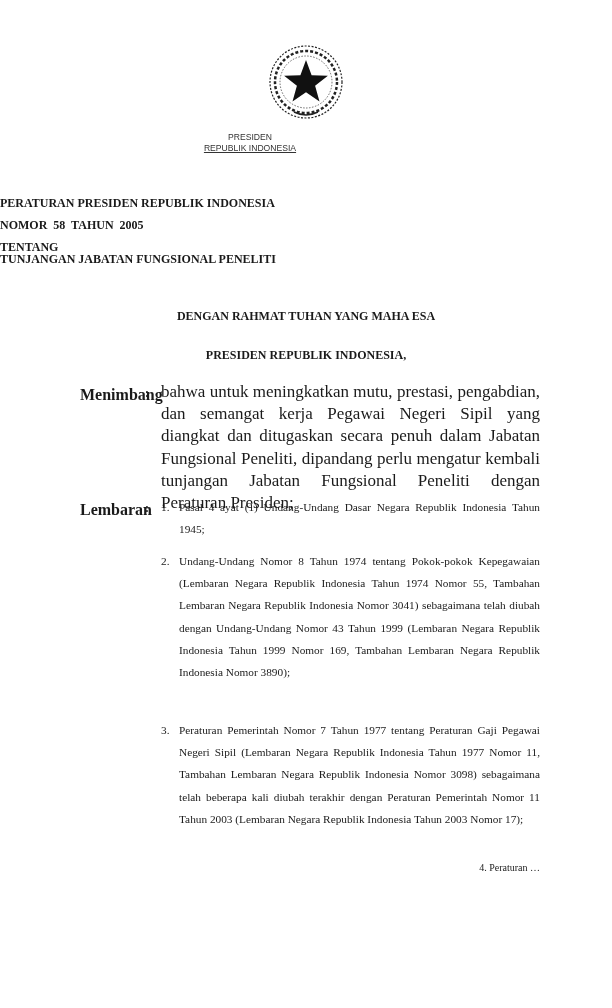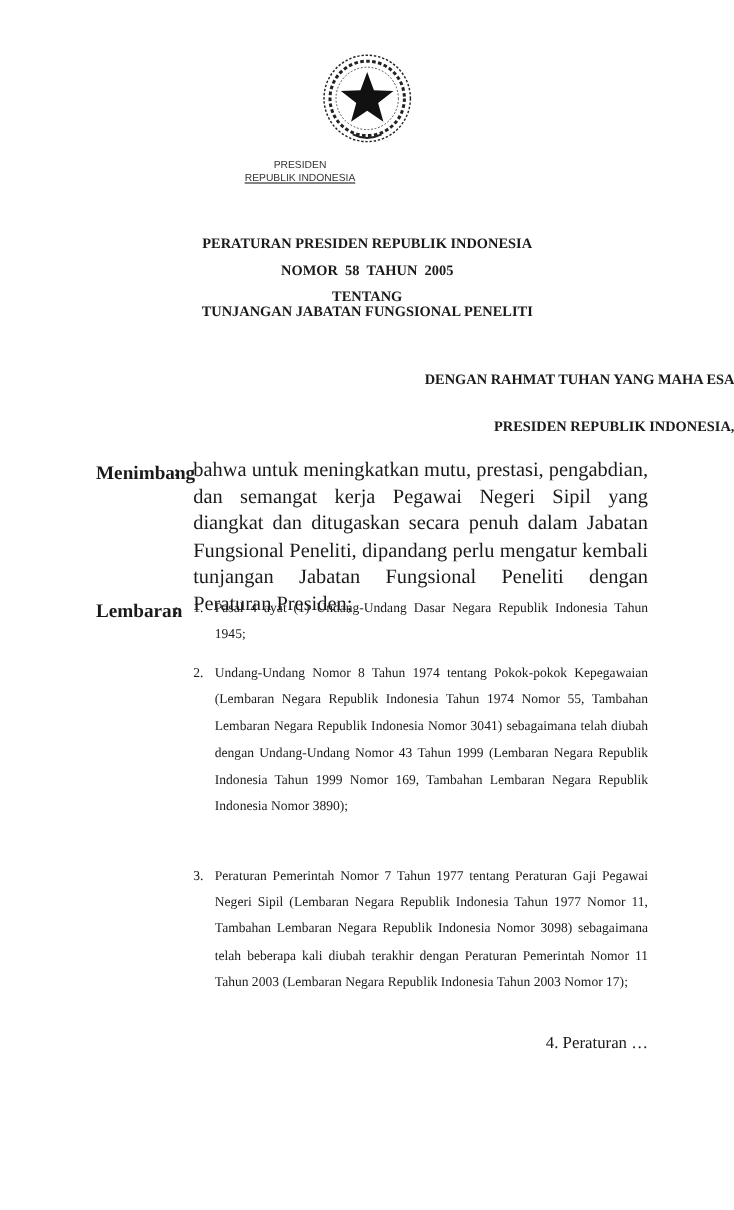--- a/index.html
+++ b/index.html
@@ -1,31 +1,31 @@
 <!DOCTYPE html>
 <html><head>
 <meta charset="utf-8">
 <style>
   html, body { margin:0; padding:0; background:#ffffff; }
   body { width:612px; height:1008px; position:relative; overflow:hidden;
          font-family:"Liberation Serif", serif; color:#1a1a1a; }
   .emblem { position:absolute; left:266px; top:42px; width:80px; height:80px; }
   .emblem-caption { position:absolute; left:0; width:500px; text-align:center;
          font-family:"Liberation Sans", sans-serif; font-size:8.6px; line-height:11px; color:#333; }
-  .title { position:absolute; left:0; width:612px; text-align:center; font-weight:bold;
+  .title { position:absolute; left:0; width:612px; font-weight:bold;
            font-size:12px; line-height:22.5px; }
-  .heading { position:absolute; left:0; width:612px; text-align:right; font-weight:bold; font-size:12px; }
+  .heading { position:absolute; left:0; width:612px; text-align:center; font-weight:bold; font-size:12px; }
   .label { position:absolute; left:80px; font-weight:bold; font-size:16px; }
   .colon { position:absolute; font-weight:bold; font-size:12px; }
   .para { position:absolute; left:161px; width:379px; text-align:justify; font-size:17px;
           line-height:22.2px; }
   .item { position:absolute; left:161px; width:379px; font-size:11.3px; line-height:22.2px; }
   .item .num { position:absolute; left:0; top:0; }
   .item .txt { margin-left:18px; text-align:justify; display:block; }
-  .continuation { position:absolute; right:72px; font-size:14px; }
+  .continuation { position:absolute; right:72px; font-size:10px; }
 </style>
 </head>
 <body>
 
 <svg class="emblem" viewBox="0 0 80 80">
   <circle cx="40" cy="40" r="36" fill="none" stroke="#222" stroke-width="1.2" stroke-dasharray="2 1.5"></circle>
   <circle cx="40" cy="40" r="31" fill="none" stroke="#222" stroke-width="2.5" stroke-dasharray="3 2"></circle>
   <circle cx="40" cy="40" r="26" fill="none" stroke="#444" stroke-width="0.8" stroke-dasharray="1.5 1.5"></circle>
   <polygon fill="#111" points="40,18 45.6,33.3 61.9,33.8 49.1,43.8 53.5,59.5 40,50.3 26.5,59.5 30.9,43.8 18.1,33.8 34.4,33.3"></polygon>
   <path d="M28 70 Q40 76 52 70" fill="none" stroke="#222" stroke-width="1.5"></path>

